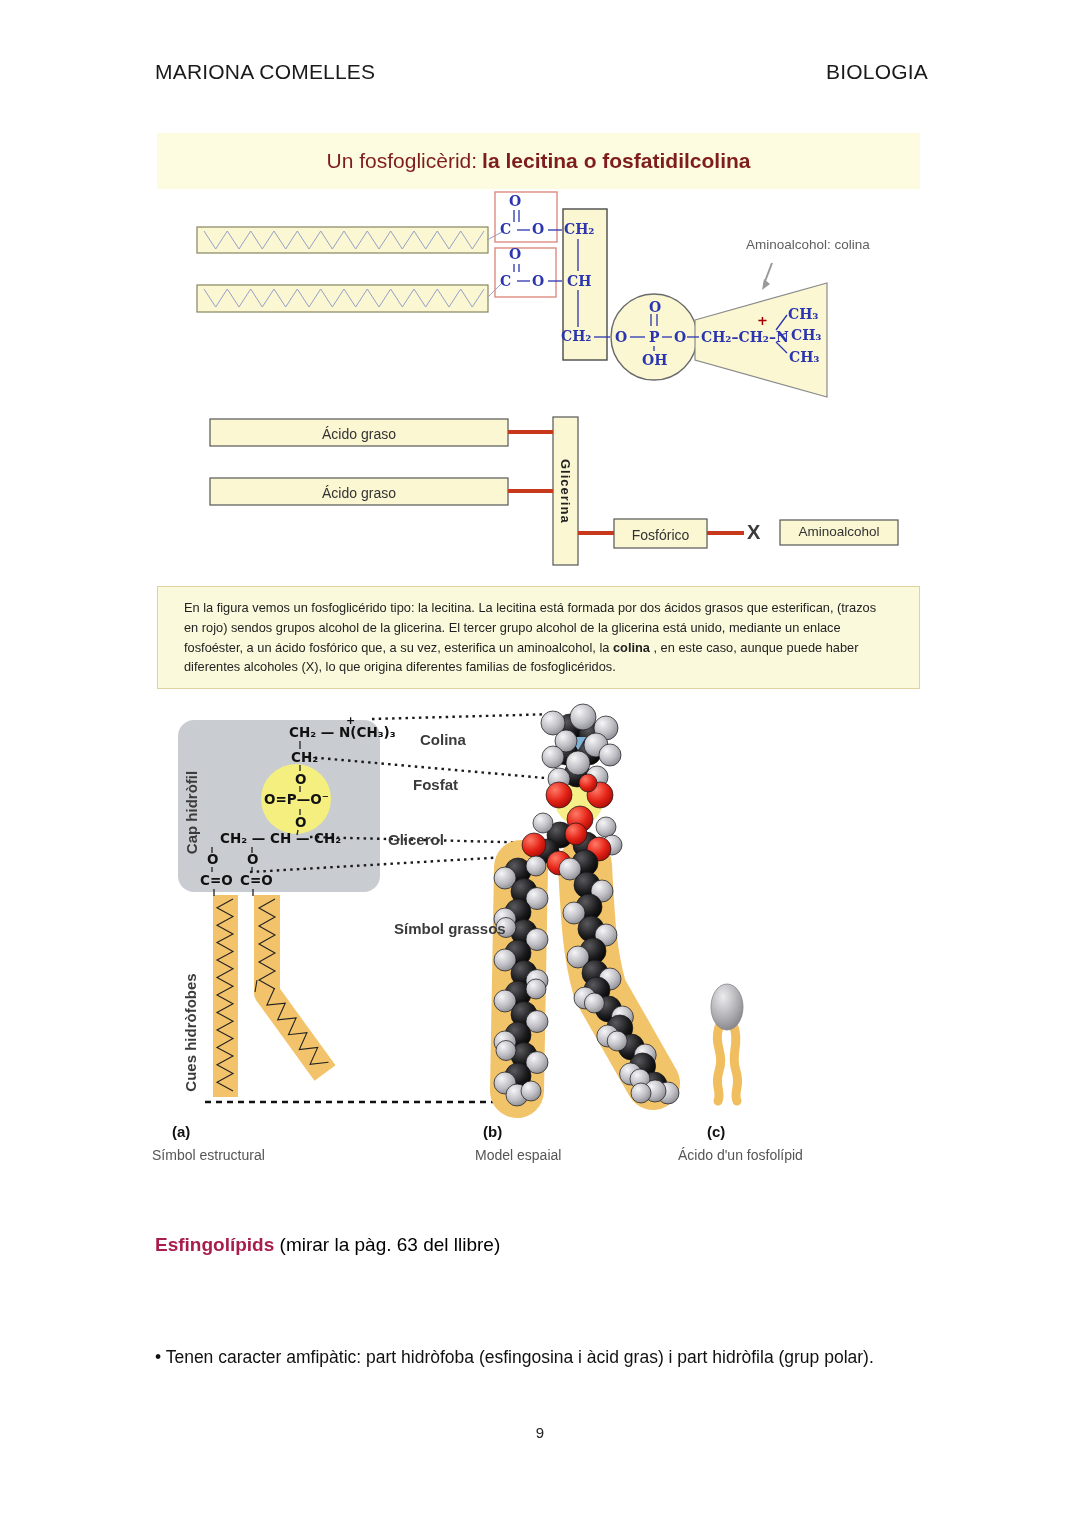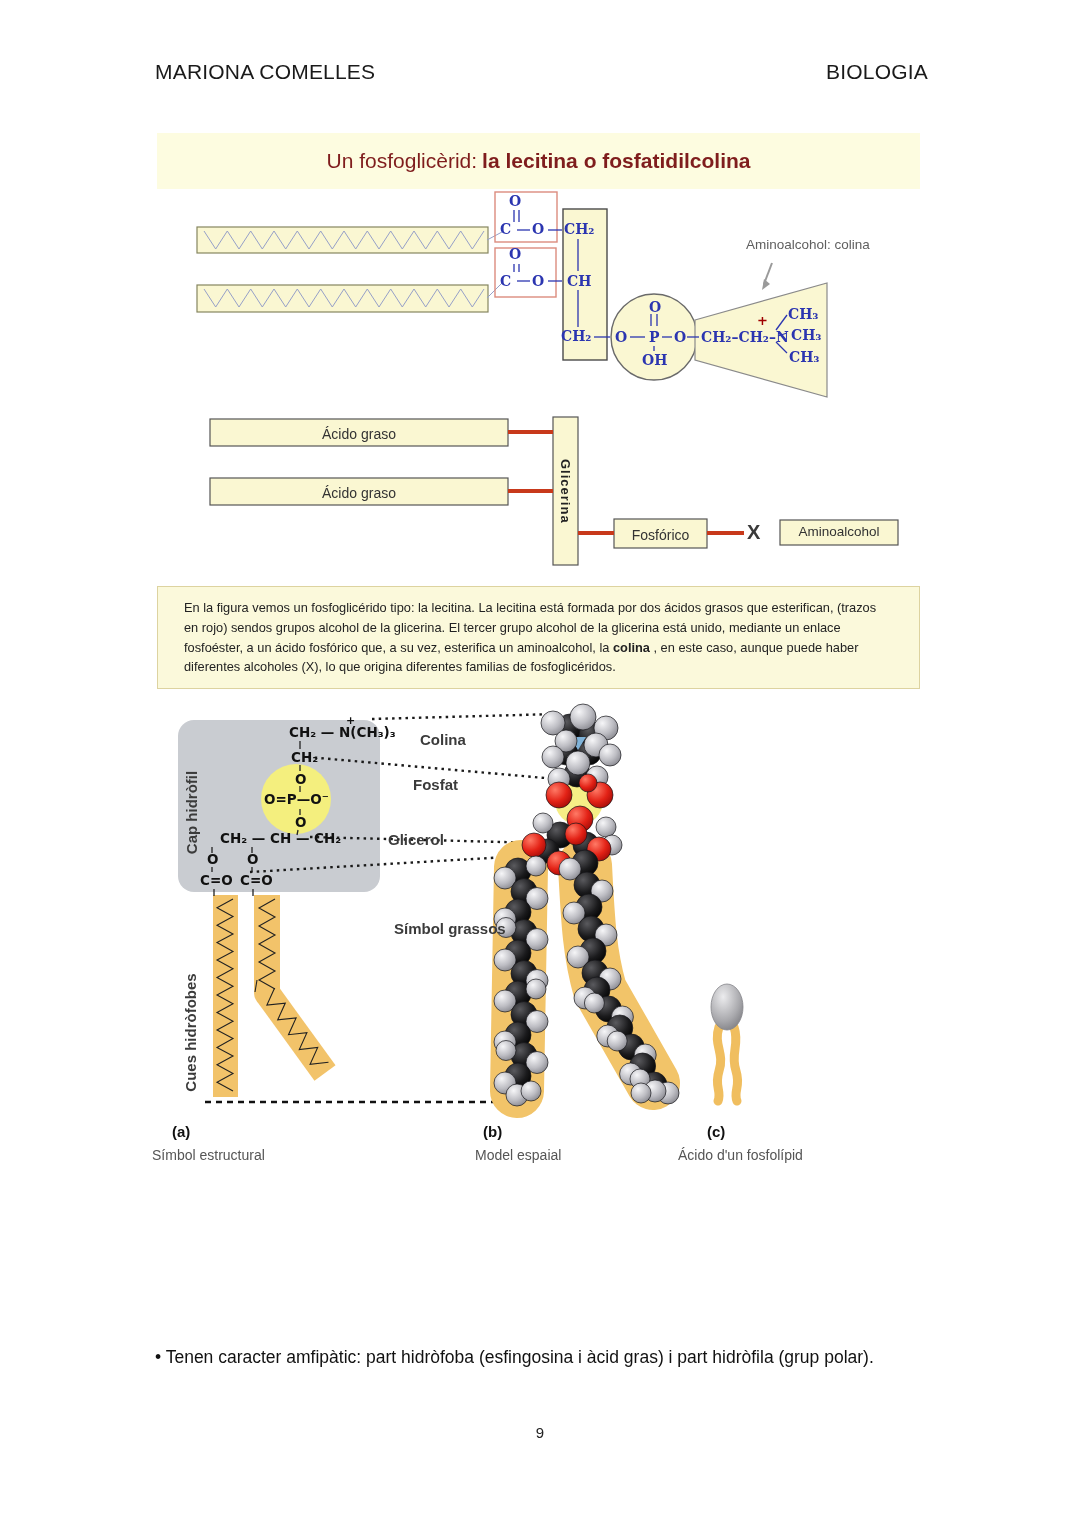--- a/index.html
+++ b/index.html
@@ -328,16 +328,19 @@
     <span class="abs f3lbl" style="left:394px;top:225px;">Símbol grassos</span>
 
     <span class="abs ptag" style="left:172px;top:428px;">(a)</span>
     <span class="abs pcap" style="left:152px;top:452px;">Símbol estructural</span>
     <span class="abs ptag" style="left:483px;top:428px;">(b)</span>
     <span class="abs pcap" style="left:475px;top:452px;">Model espaial</span>
     <span class="abs ptag" style="left:707px;top:428px;">(c)</span>
     <span class="abs pcap" style="left:678px;top:452px;">Ácido d'un fosfolípid</span>
   </div>
 
+  <div id="heading" class="abs" style="left:155px;top:1234px;">
+    <b>Esfingolípids</b><span> (mirar la pàg. 63 del llibre)</span>
+  </div>
   <div class="abs bodytxt" style="left:155px;top:1341px;">• Tenen caracter amfipàtic: part hidròfoba (esfingosina i àcid gras) i part hidròfila (grup polar).</div>
   <div id="pagenum" class="abs">9</div>
 
 </div>
 
 </body></html>

